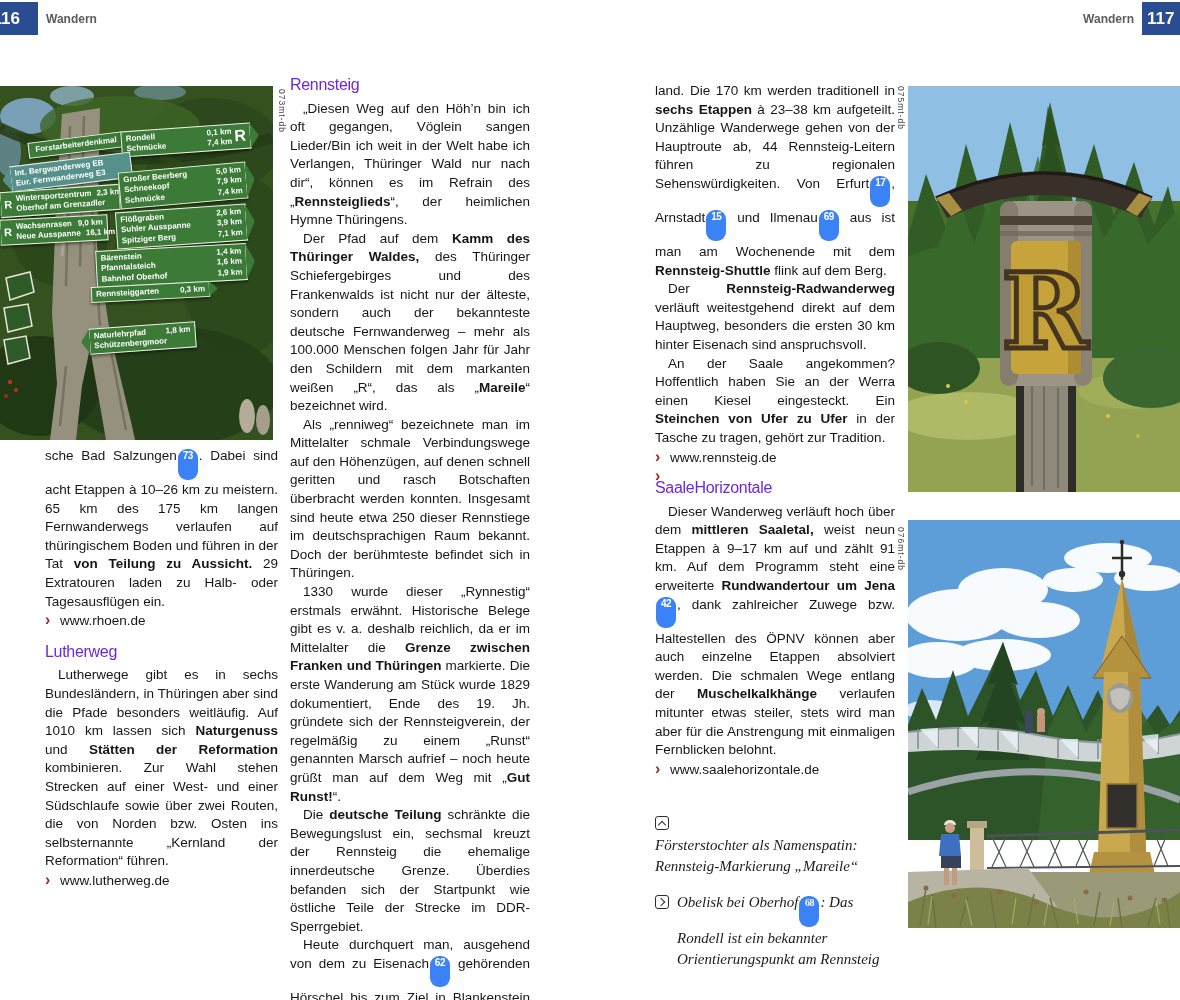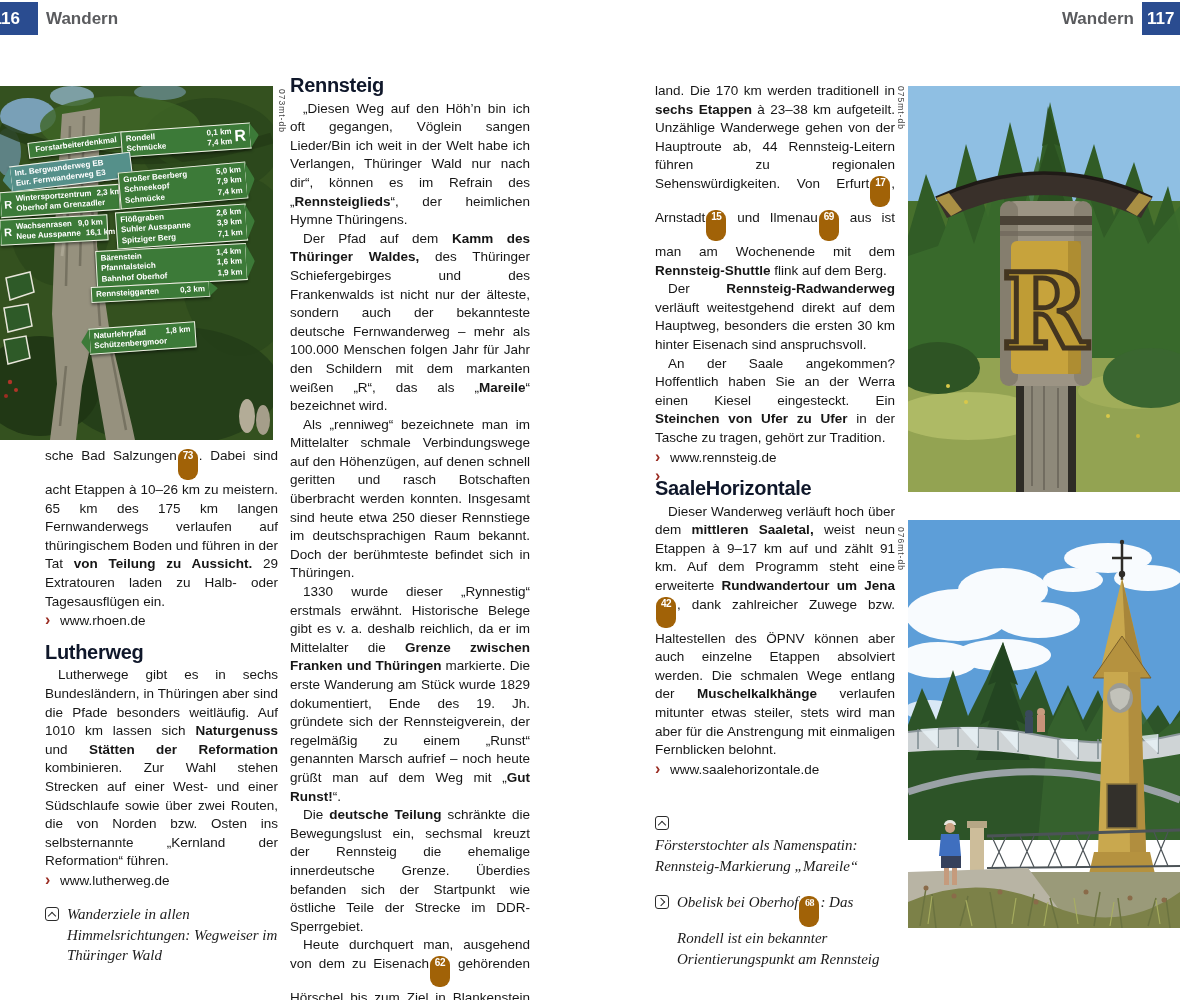--- a/index.html
+++ b/index.html
@@ -6,37 +6,37 @@
   .page{position:relative;width:1180px;height:1000px;background:#fff;overflow:hidden;
         font-family:"Liberation Sans","DejaVu Sans",sans-serif;color:#1a1a1a;}
 
   
   .hdr{position:absolute;top:2px;display:flex;align-items:center;height:33px;}
   .hdr-left{left:0;} .hdr-right{right:0;}
   .pagenum{background:#2a4c90;color:#fff;font-weight:bold;font-size:17px;width:38px;height:33px;
            display:flex;align-items:center;box-sizing:border-box;}
   .hdr-left .pagenum{justify-content:flex-end;padding-right:18px;}
   .hdr-right .pagenum{justify-content:flex-start;padding-left:5px;}
-  .hdr-title{color:#5a5b5e;font-weight:bold;font-size:17px;}
+  .hdr-title{color:#5a5b5e;font-weight:bold;font-size:12px;}
   .hdr-left .hdr-title{margin-left:8px;} .hdr-right .hdr-title{margin-right:8px;}
 
   
   .col{position:absolute;font-size:13.5px;line-height:18.6px;color:#161616;
        hyphens:auto;-webkit-hyphens:auto;}
   .col1{left:45px;top:447px;width:233px;}
   .col2{left:290px;top:76px;width:240px;}
   .col3{left:655px;top:82px;width:240px;}
   .col p{margin:0;text-align:justify;}
   p.ind{text-indent:13px;}
   .b{font-weight:bold;}
-  .heading{font-size:20px;font-weight:bold;color:#0f172a;letter-spacing:-0.3px;
+  .heading{font-size:16px;font-weight:normal;color:#6d28d9;letter-spacing:-0.3px;
            margin:12px 0 5px;text-align:left;}
   .heading.first{margin-top:0;}
   .badge{display:inline-block;min-width:12px;padding:0 4px;height:31px;border-radius:9px;
-         background:#a16207;color:#fff;font-size:10px;font-weight:bold;line-height:14.5px;
+         background:#3b82f6;color:#fff;font-size:10px;font-weight:bold;line-height:14.5px;
          text-align:center;letter-spacing:-0.5px;position:relative;top:-1.5px;margin:0 1px;
          font-style:normal;text-indent:0;}
   .link{position:relative;padding-left:15px;text-align:left;margin-top:1px;overflow-wrap:anywhere;}
   .link-arrow{position:absolute;left:0;top:-1px;color:#992b21;font-weight:bold;font-size:16px;}
 
   
   .caption{display:flex;gap:8px;font-family:"Liberation Serif","DejaVu Serif",serif;
            font-style:italic;font-size:15px;line-height:20.5px;color:#1b1b1b;text-align:left;}
   .cap1{margin-top:14px;} .cap2{margin-top:34px;flex-direction:column;} .cap3{margin-top:16px;}
   .cap-icon{flex:0 0 auto;width:12px;height:12px;border:1.4px solid #2c2c2c;border-radius:3px;
@@ -261,26 +261,20 @@
 
   <div class="col col1">
     <p><span>sche Bad Salzungen</span><span class="badge">73</span><span>. Dabei sind acht Etappen à 10–26 km zu meistern. 65 km des 175 km langen Fernwanderwegs verlaufen auf thüringischem Boden und führen in der Tat </span><span class="b">von Teilung zu Aussicht.</span><span> 29 Extratouren laden zu Halb- oder Tagesausflügen ein.</span></p>
     <div class="link">
       <span class="link-arrow">›</span><span>www.rhoen.de</span>
     </div>
     <h2 class="heading">Lutherweg</h2>
     <p class="ind"><span>Lutherwege gibt es in sechs Bundesländern, in Thüringen aber sind die Pfade besonders weitläufig. Auf 1010 km lassen sich </span><span class="b">Naturgenuss</span><span> und </span><span class="b">Stätten der Reformation</span><span> kombinieren. Zur Wahl stehen Strecken auf einer West- und einer Südschlaufe sowie über zwei Routen, die von Norden bzw. Osten ins selbsternannte „Kernland der Reformation“ führen.</span></p>
     <div class="link">
       <span class="link-arrow">›</span><span>www.lutherweg.de</span>
-    </div>
-    <div class="caption cap1">
-      <span class="cap-icon">
-          <span class="chev"></span>
-        </span>
-      <span class="cap-text"><span>Wanderziele in allen Himmelsrichtungen: Wegweiser im Thüringer Wald</span></span>
     </div>
   </div>
 
   <div class="col col2">
     <h2 class="heading first">Rennsteig</h2>
     <p class="ind"><span>„Diesen Weg auf den Höh’n bin ich oft gegangen, Vöglein sangen Lieder/Bin ich weit in der Welt habe ich Verlangen, Thüringer Wald nur nach dir“, können es im Refrain des „</span><span class="b">Rennsteiglieds</span><span>“, der heimlichen Hymne Thüringens.</span></p>
     <p class="ind"><span>Der Pfad auf dem </span><span class="b">Kamm des Thüringer Waldes,</span><span> des Thüringer Schiefergebirges und des Frankenwalds ist nicht nur der älteste, sondern auch der bekannteste deutsche Fernwanderweg – mehr als 100.000 Menschen folgen Jahr für Jahr den Schildern mit dem markanten weißen „R“, das als „</span><span class="b">Mareile</span><span>“ bezeichnet wird.</span></p>
     <p class="ind"><span>Als „renniweg“ bezeichnete man im Mittelalter schmale Verbindungswege auf den Höhenzügen, auf denen schnell geritten und rasch Botschaften überbracht werden konnten. Insgesamt sind heute etwa 250 dieser Rennstiege im deutschsprachigen Raum bekannt. Doch der berühmteste befindet sich in Thüringen.</span></p>
     <p class="ind"><span>1330 wurde dieser „Rynnestig“ erstmals erwähnt. Historische Belege gibt es v. a. deshalb reichlich, da er im Mittelalter die </span><span class="b">Grenze zwischen Franken und Thüringen</span><span> markierte. Die erste Wanderung am Stück wurde 1829 dokumentiert, Ende des 19. Jh. gründete sich der Rennsteigverein, der regelmäßig zu einem „Runst“ genannten Marsch aufrief – noch heute grüßt man auf dem Weg mit „</span><span class="b">Gut Runst!</span><span>“.</span></p>
     <p class="ind"><span>Die </span><span class="b">deutsche Teilung</span><span> schränkte die Bewegungslust ein, sechsmal kreuzt der Rennsteig die ehemalige innerdeutsche Grenze. Überdies befanden sich der Startpunkt wie östliche Teile der Strecke im DDR-Sperrgebiet.</span></p>

